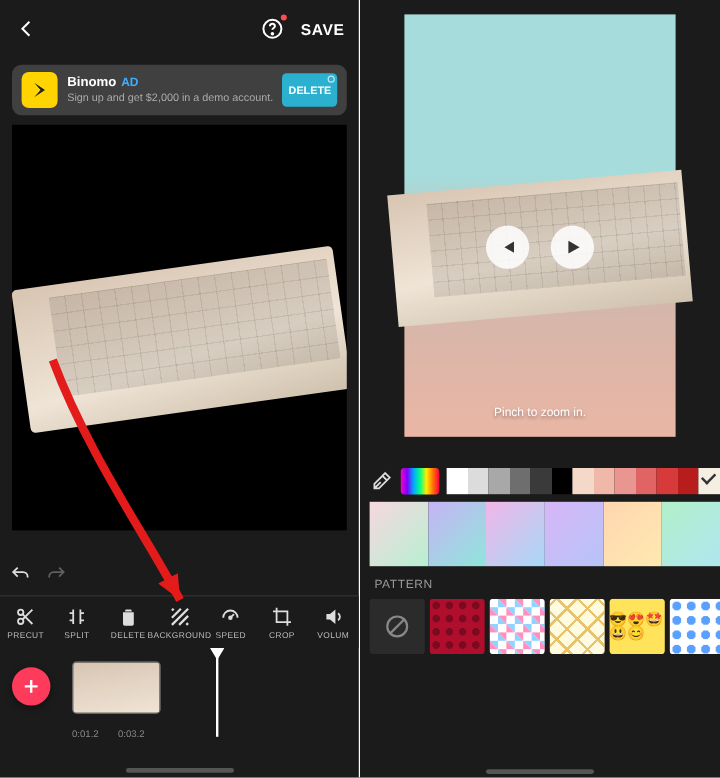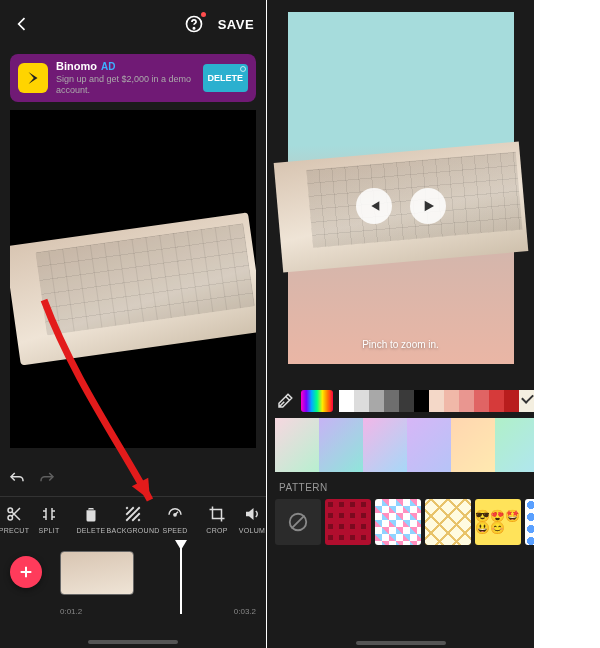--- a/index.html
+++ b/index.html
@@ -1,30 +1,30 @@
 <!DOCTYPE html>
 <html><head>
 <meta charset="utf-8">
 <style>
   * { box-sizing: border-box; margin: 0; padding: 0; }
   body { background: #fff; font-family: -apple-system, Helvetica, Arial, sans-serif; width: 600px; height: 648px; overflow: hidden; }
-  .split { display: flex; width: 534px; height: 648px; }
+  .split { display: flex; width: 600px; height: 648px; }
   .pane { background: #1b1b1b; position: relative; overflow: hidden; }
   .pane-left { width: 300px; border-right: 1px solid #fff; }
   .pane-right { width: 300px; }
 
   
   .topbar { height: 48px; display: flex; align-items: center; padding: 0 12px; justify-content: space-between; }
   .topbar-right { display: flex; align-items: center; gap: 14px; }
   .back-icon svg, .help-icon svg { width: 20px; height: 20px; display:block; }
   .help-wrap { position: relative; }
   .help-dot { position: absolute; top: -2px; right: -2px; width: 5px; height: 5px; background: #ff4d4d; border-radius: 50%; }
   .save { color: #fff; font-size: 13px; font-weight: 600; letter-spacing: .5px; }
 
-  .ad { margin: 6px 10px 8px; background: #701a75; border-radius: 8px; display: flex; align-items: center; padding: 6px 8px; position: relative; }
+  .ad { margin: 6px 10px 8px; background: #404040; border-radius: 8px; display: flex; align-items: center; padding: 6px 8px; position: relative; }
   .ad-icon { width: 30px; height: 30px; background: #ffd400; border-radius: 6px; margin-right: 8px; display:flex; align-items:center; justify-content:center; }
   .ad-icon svg { width: 18px; height: 18px; }
   .ad-text { flex: 1; color: #aaa; font-size: 9px; line-height: 1.25; }
   .ad-title { color: #fff; font-size: 11px; font-weight: 600; }
   .ad-tag { color: #3db1ff; font-size: 10px; margin-left: 4px; font-weight:600; }
   .install { background: #2bb0cf; color: #fff; font-size: 9px; font-weight: 700; padding: 9px 5px; border-radius: 4px; position:relative; }
   .install-corner { position:absolute; top:2px; right:2px; width:6px; height:6px; border:1px solid rgba(255,255,255,.7); border-radius:50%; }
 
   .canvas { margin: 0 10px; background: #000; height: 338px; position: relative; display:flex; align-items:center; justify-content:center; overflow:hidden; }
   .kb { width: 270px; height: 120px; background: linear-gradient(170deg, #d8c5b2 0%, #efe4d6 60%, #cfc1ad 100%); transform: rotate(-8deg) translateY(10px); border-radius:4px; position:relative; }
@@ -40,21 +40,21 @@
   .tool { flex:1; min-width:42px; display:flex; flex-direction:column; align-items:center; justify-content:center; padding:8px 0 6px; color:#bbb; font-size:7px; letter-spacing:.3px; gap:4px; }
   .tool svg { width:18px; height:18px; }
   .tool.edge { min-width:26px; }
 
   .timeline { position:absolute; bottom:32px; left:0; right:0; height:66px; }
   .addbtn { position:absolute; left:10px; top:6px; width:32px; height:32px; background:#ff3b5b; border-radius:50%; display:flex; align-items:center; justify-content:center; box-shadow:0 2px 6px rgba(0,0,0,.4); }
   .clips { position:absolute; left:60px; top:0; right:6px; height:46px; display:flex; align-items:center; }
   .clip { width:74px; height:44px; background:linear-gradient(170deg,#d8c5b2,#efe4d6); border:1px solid #666; border-radius:4px; position:relative; overflow:hidden; }
   .playhead { position:absolute; left:120px; top:-4px; bottom:-18px; width:2px; background:#fff; }
   .playhead::before { content:""; position:absolute; top:-6px; left:-5px; width:12px; height:10px; background:#fff; clip-path:polygon(0 0,100% 0,50% 100%); }
-  .times { position:absolute; bottom:0; left:60px; right:10px; display:flex; justify-content:space-between; color:#888; font-size:8px; }
+  .times { position:absolute; bottom:0; left:60px; right:10px; display:flex; color:#888; font-size:8px;gap:16px; }
   .handle { position:absolute; bottom:4px; left:50%; transform:translateX(-50%); width:90px; height:4px; background:#555; border-radius:2px; }
 
   
   .preview { margin: 12px auto 16px; width: 226px; height: 352px; position:relative; background:linear-gradient(180deg,#a6dcdc 0%, #a6dcdc 38%, #d0b6ad 62%, #eab6a5 100%); }
   .preview .kb2 { position:absolute; top:140px; left:-10px; right:-10px; height:110px; background:linear-gradient(172deg,#d8c5b2 0%,#efe4d6 55%,#cfc1ad 100%); transform:rotate(-5deg); }
   .preview .kb2::after { content:""; position:absolute; inset:10px 4px 22px 32px; background: repeating-linear-gradient(90deg, rgba(0,0,0,.05) 0 12px, rgba(0,0,0,.12) 12px 13px), repeating-linear-gradient(0deg, rgba(0,0,0,.05) 0 12px, rgba(0,0,0,.12) 12px 13px); }
   .hint { position:absolute; bottom:14px; left:0; right:0; text-align:center; color:#fff; font-size:10px; text-shadow:0 1px 3px rgba(0,0,0,.4); }
   .playctrls { position:absolute; top:176px; left:0; right:0; display:flex; justify-content:center; gap:18px; }
   .pbtn { width:36px; height:36px; background:rgba(255,255,255,.85); border-radius:50%; display:flex; align-items:center; justify-content:center; }
 

